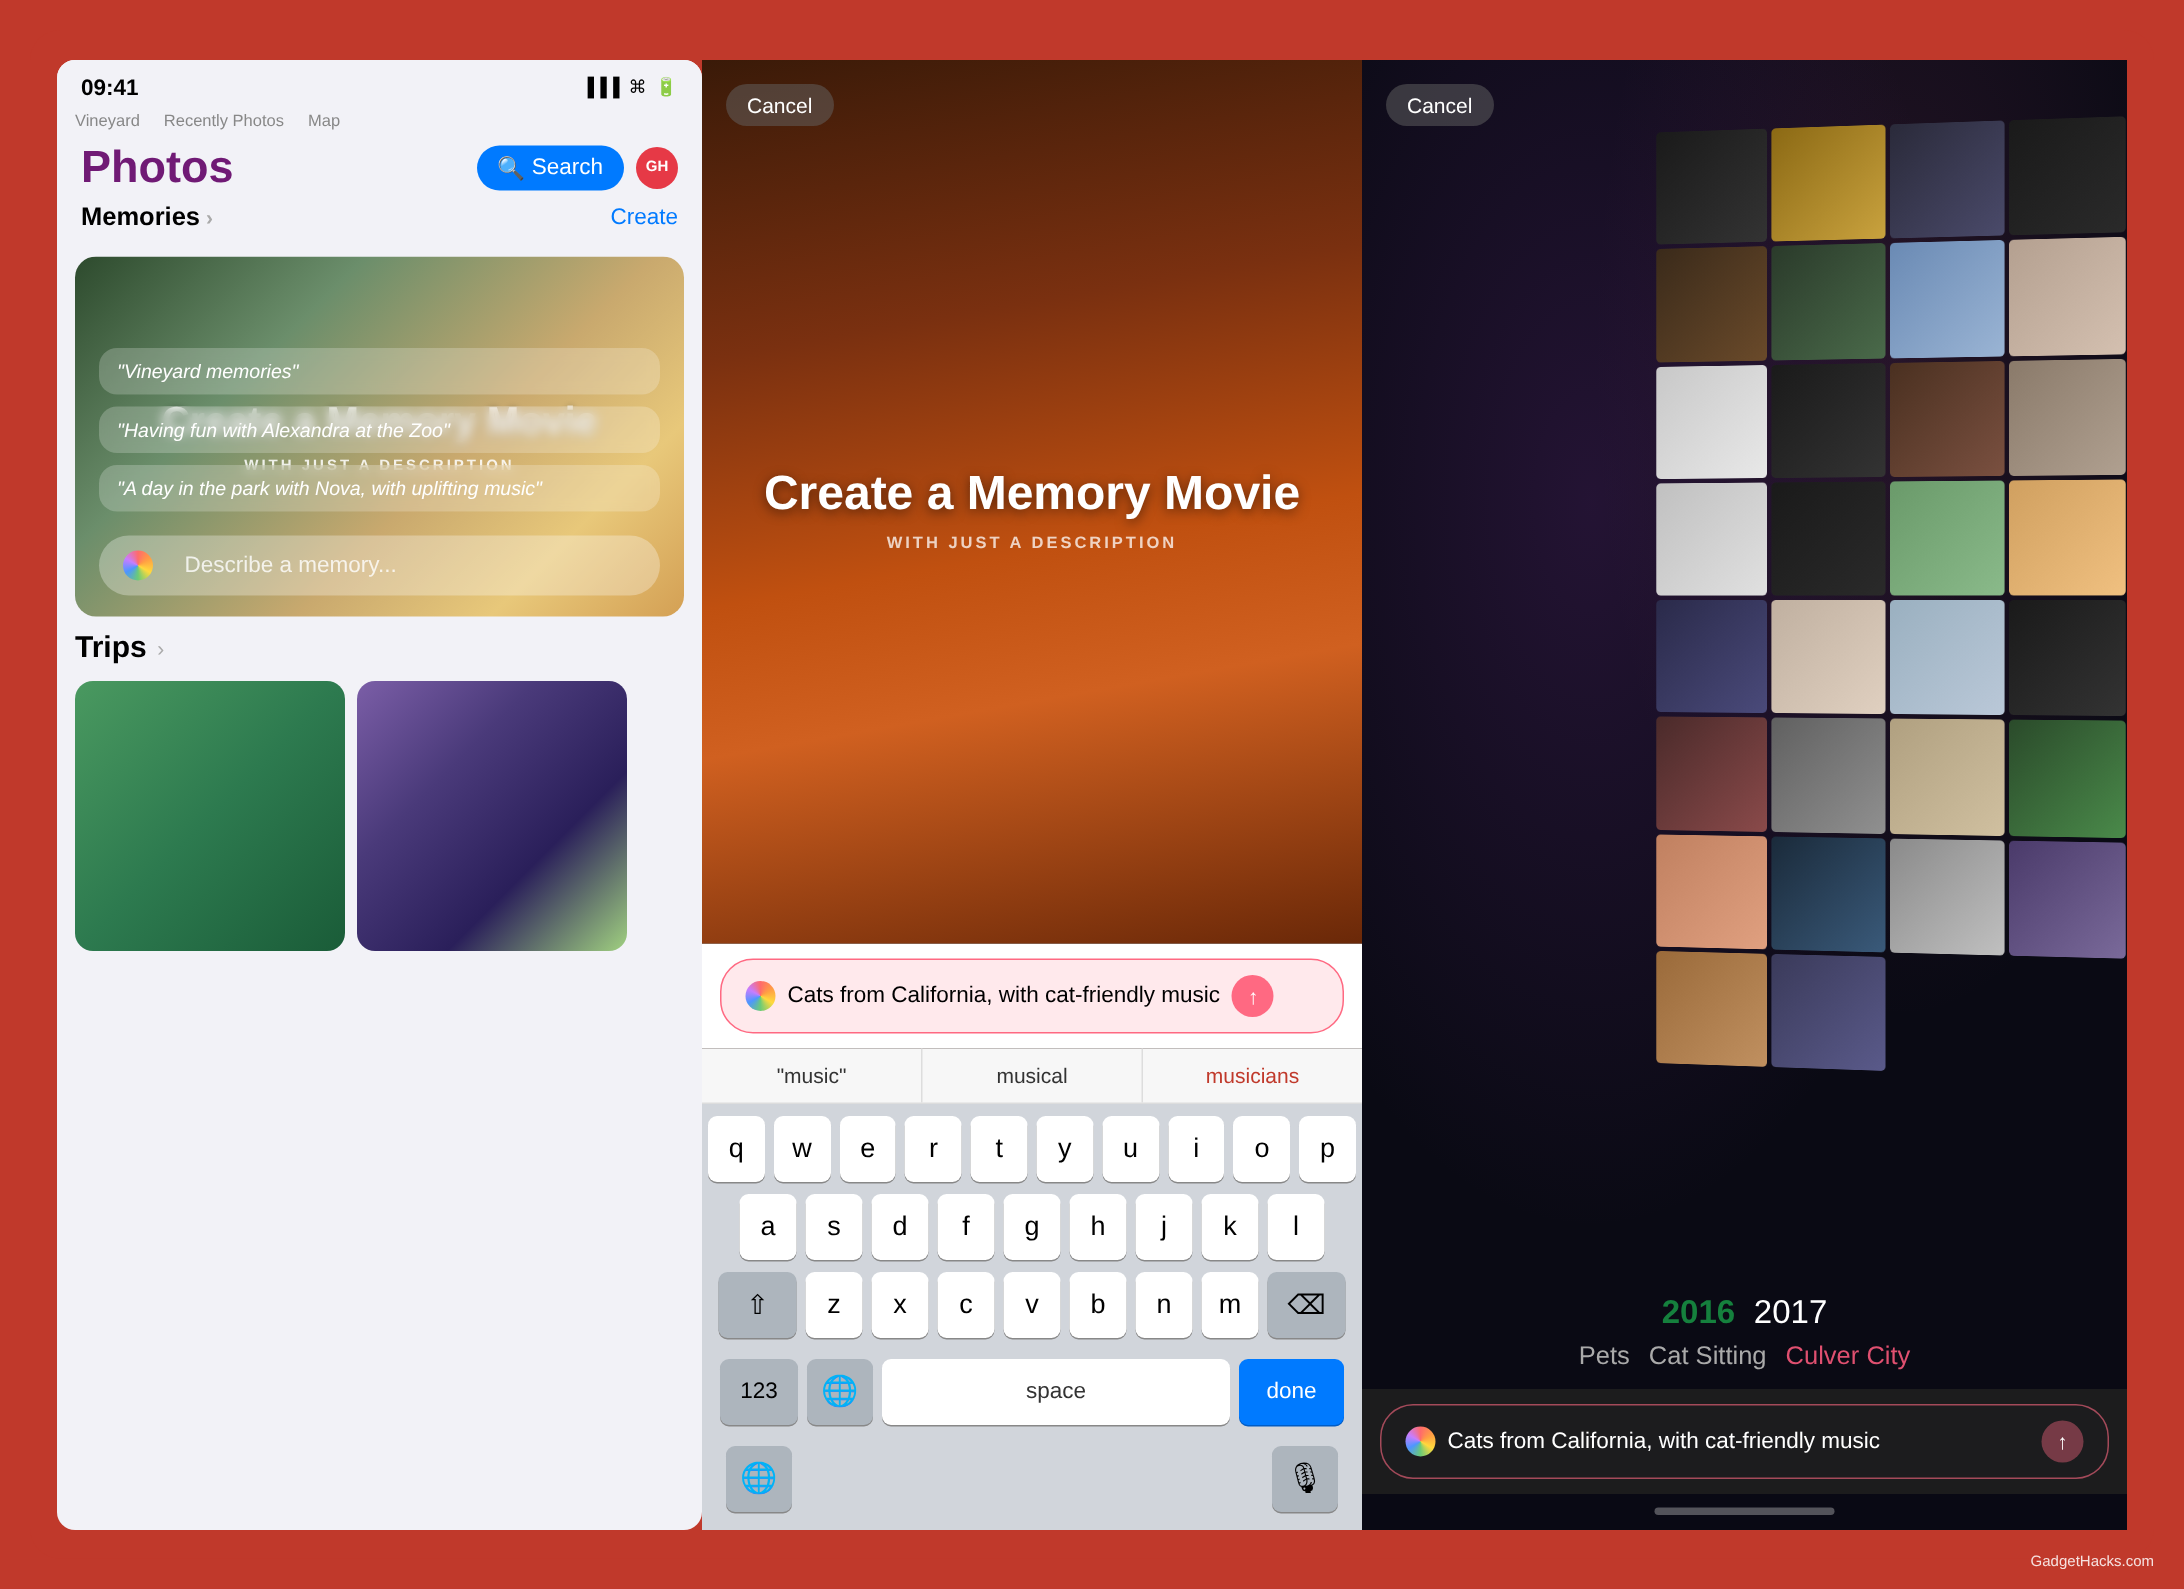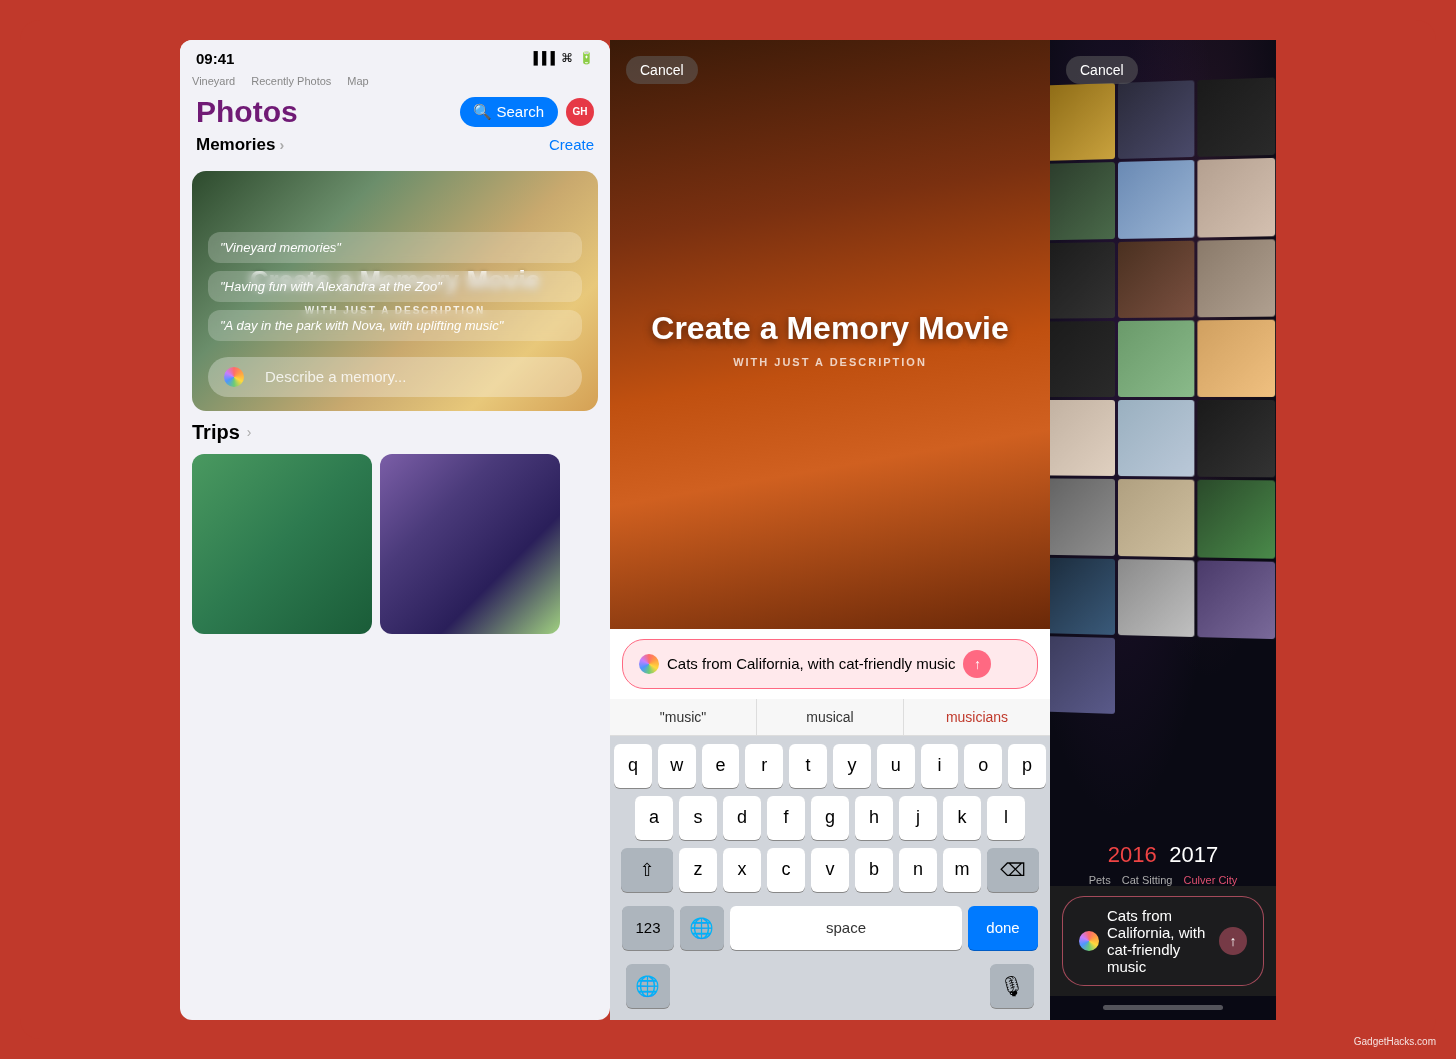--- a/index.html
+++ b/index.html
@@ -19,21 +19,21 @@
       background: #c0392b;
       border-radius: 20px;
       display: flex;
       align-items: center;
       justify-content: center;
       gap: 0;
     }
     .screens-container {
       display: flex;
       gap: 0;
-      width: 1096px;
+      width: 1380px;
       height: 980px;
       align-items: stretch;
     }
 
     
     .screen1 {
       width: 430px;
       background: #f2f2f7;
       border-radius: 12px;
       overflow: hidden;
@@ -487,25 +487,26 @@
     .screen3-bottom {
       position: absolute;
       bottom: 0;
       left: 0;
       right: 0;
     }
     .screen3-year-tags {
       text-align: center;
       margin-bottom: 6px;
     }
-    .year-2016 { color: #ef4444; font-size: 22px; font-weight: 400; margin-right: 8px; }
+    .year-2016 { color: #15803d; font-size: 22px; font-weight: 700; margin-right: 8px; }
     .year-2017 { color: #fff; font-size: 22px; font-weight: 400; }
     .screen3-category-tags {
       text-align: center;
-      font-size: 11px;
+      margin-bottom: 12px;
+      font-size: 17px;
     }
     .tag-pets { color: #aaa; margin-right: 8px; }
     .tag-catsitting { color: #aaa; margin-right: 8px; }
     .tag-culvercity { color: #e05070; }
     .screen3-input-bar {
       background: rgba(30,30,30,0.95);
       padding: 10px 12px;
       display: flex;
       align-items: center;
       gap: 8px;

